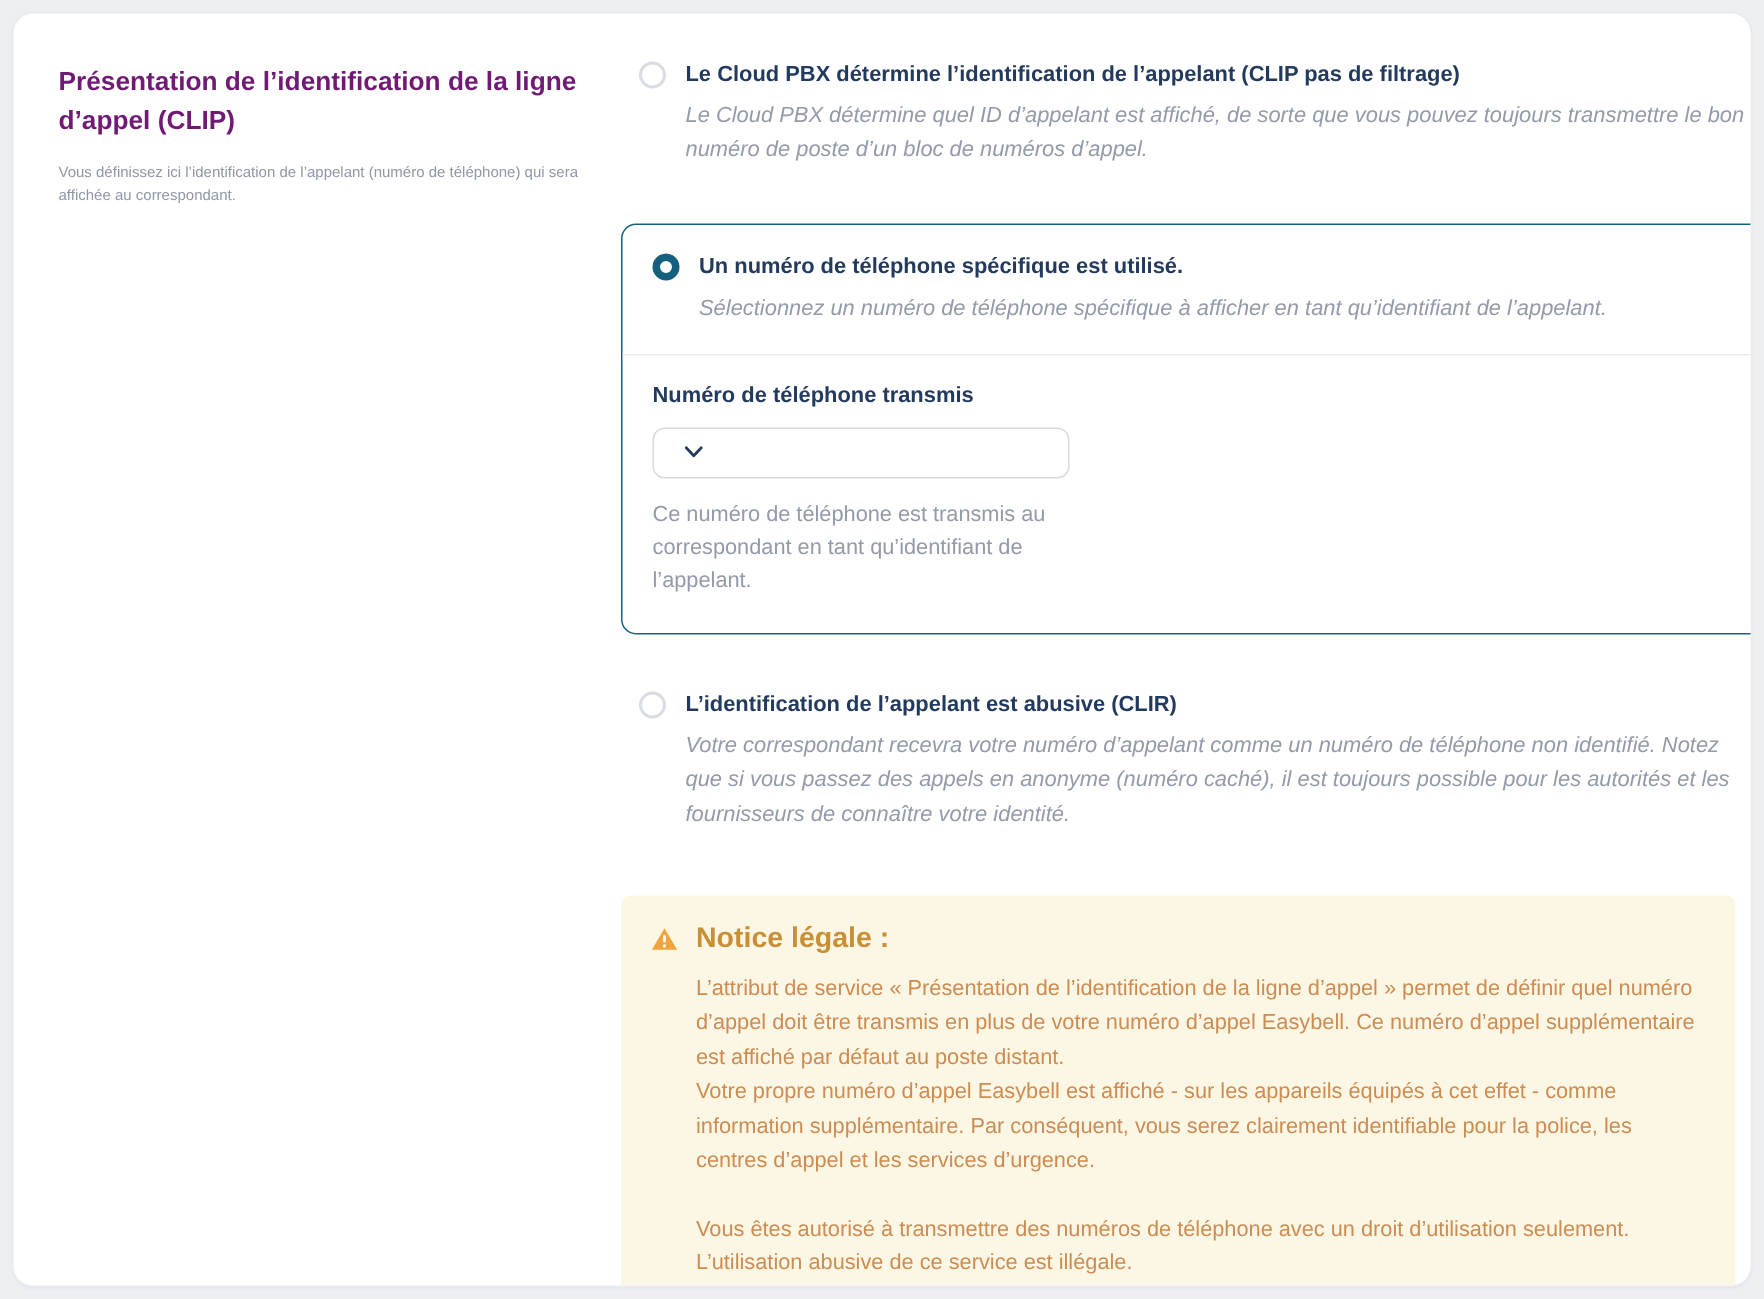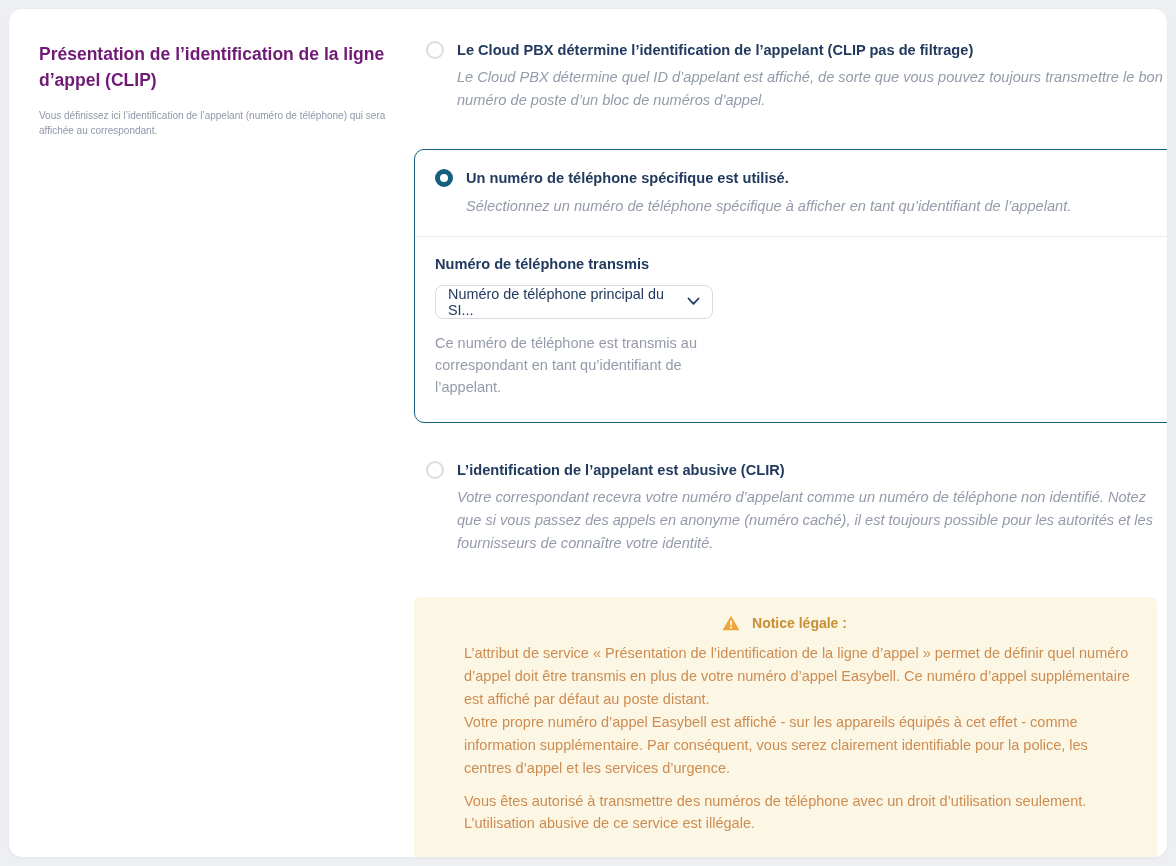--- a/index.html
+++ b/index.html
@@ -116,31 +116,30 @@
     background: #fcf7e5;
     border-radius: 6px;
     padding: 18px 22px 26px 20px;
   }
   .notice-header {
     display: flex;
     gap: 12px;
     align-items: center;
     color: #c88f35;
     font-weight: 700;
-    font-size: 14px;
-    justify-content: center;
+    font-size: 19px;
   }
   .notice-body {
     margin: 11px 0 0 30px;
     color: #cd8c52;
     font-size: 14.5px;
     line-height: 1.58;
   }
   .notice-body p { margin: 0; }
-  .notice-body p.gap { margin-top: 10px; }
+  .notice-body p.gap { margin-top: 23px; }
 </style>
 </head>
 <body>
 
 <div class="page-card">
   <div class="content">
 
     <div class="left-col">
       <h1 class="page-title">Présentation de l’identification de la ligne d’appel (CLIP)</h1>
       <p class="page-subtitle">Vous définissez ici l’identification de l’appelant (numéro de téléphone) qui sera affichée au correspondant.</p>
@@ -161,21 +160,20 @@
           <div class="option-row">
             <span class="radio checked"></span>
             <span class="option-label">Un numéro de téléphone spécifique est utilisé.</span>
           </div>
           <div class="option-desc">Sélectionnez un numéro de téléphone spécifique à afficher en tant qu’identifiant de l’appelant.</div>
         </div>
         <div class="divider"></div>
         <div class="card-body">
           <div class="field-label">Numéro de téléphone transmis</div>
           <div class="select-box">
-            <span>Numéro de téléphone principal du SI...</span>
             <svg class="chev" width="13" height="9" viewBox="0 0 13 9">
               <path d="M1.5 1.5 L6.5 6.8 L11.5 1.5" fill="none" stroke="#223a5e" stroke-width="1.8" stroke-linecap="round" stroke-linejoin="round"></path>
             </svg>
           </div>
           <div class="helper-text">Ce numéro de téléphone est transmis au correspondant en tant qu’identifiant de l’appelant.</div>
         </div>
       </div>
 
       <div class="third-option">
         <div class="option-row">

